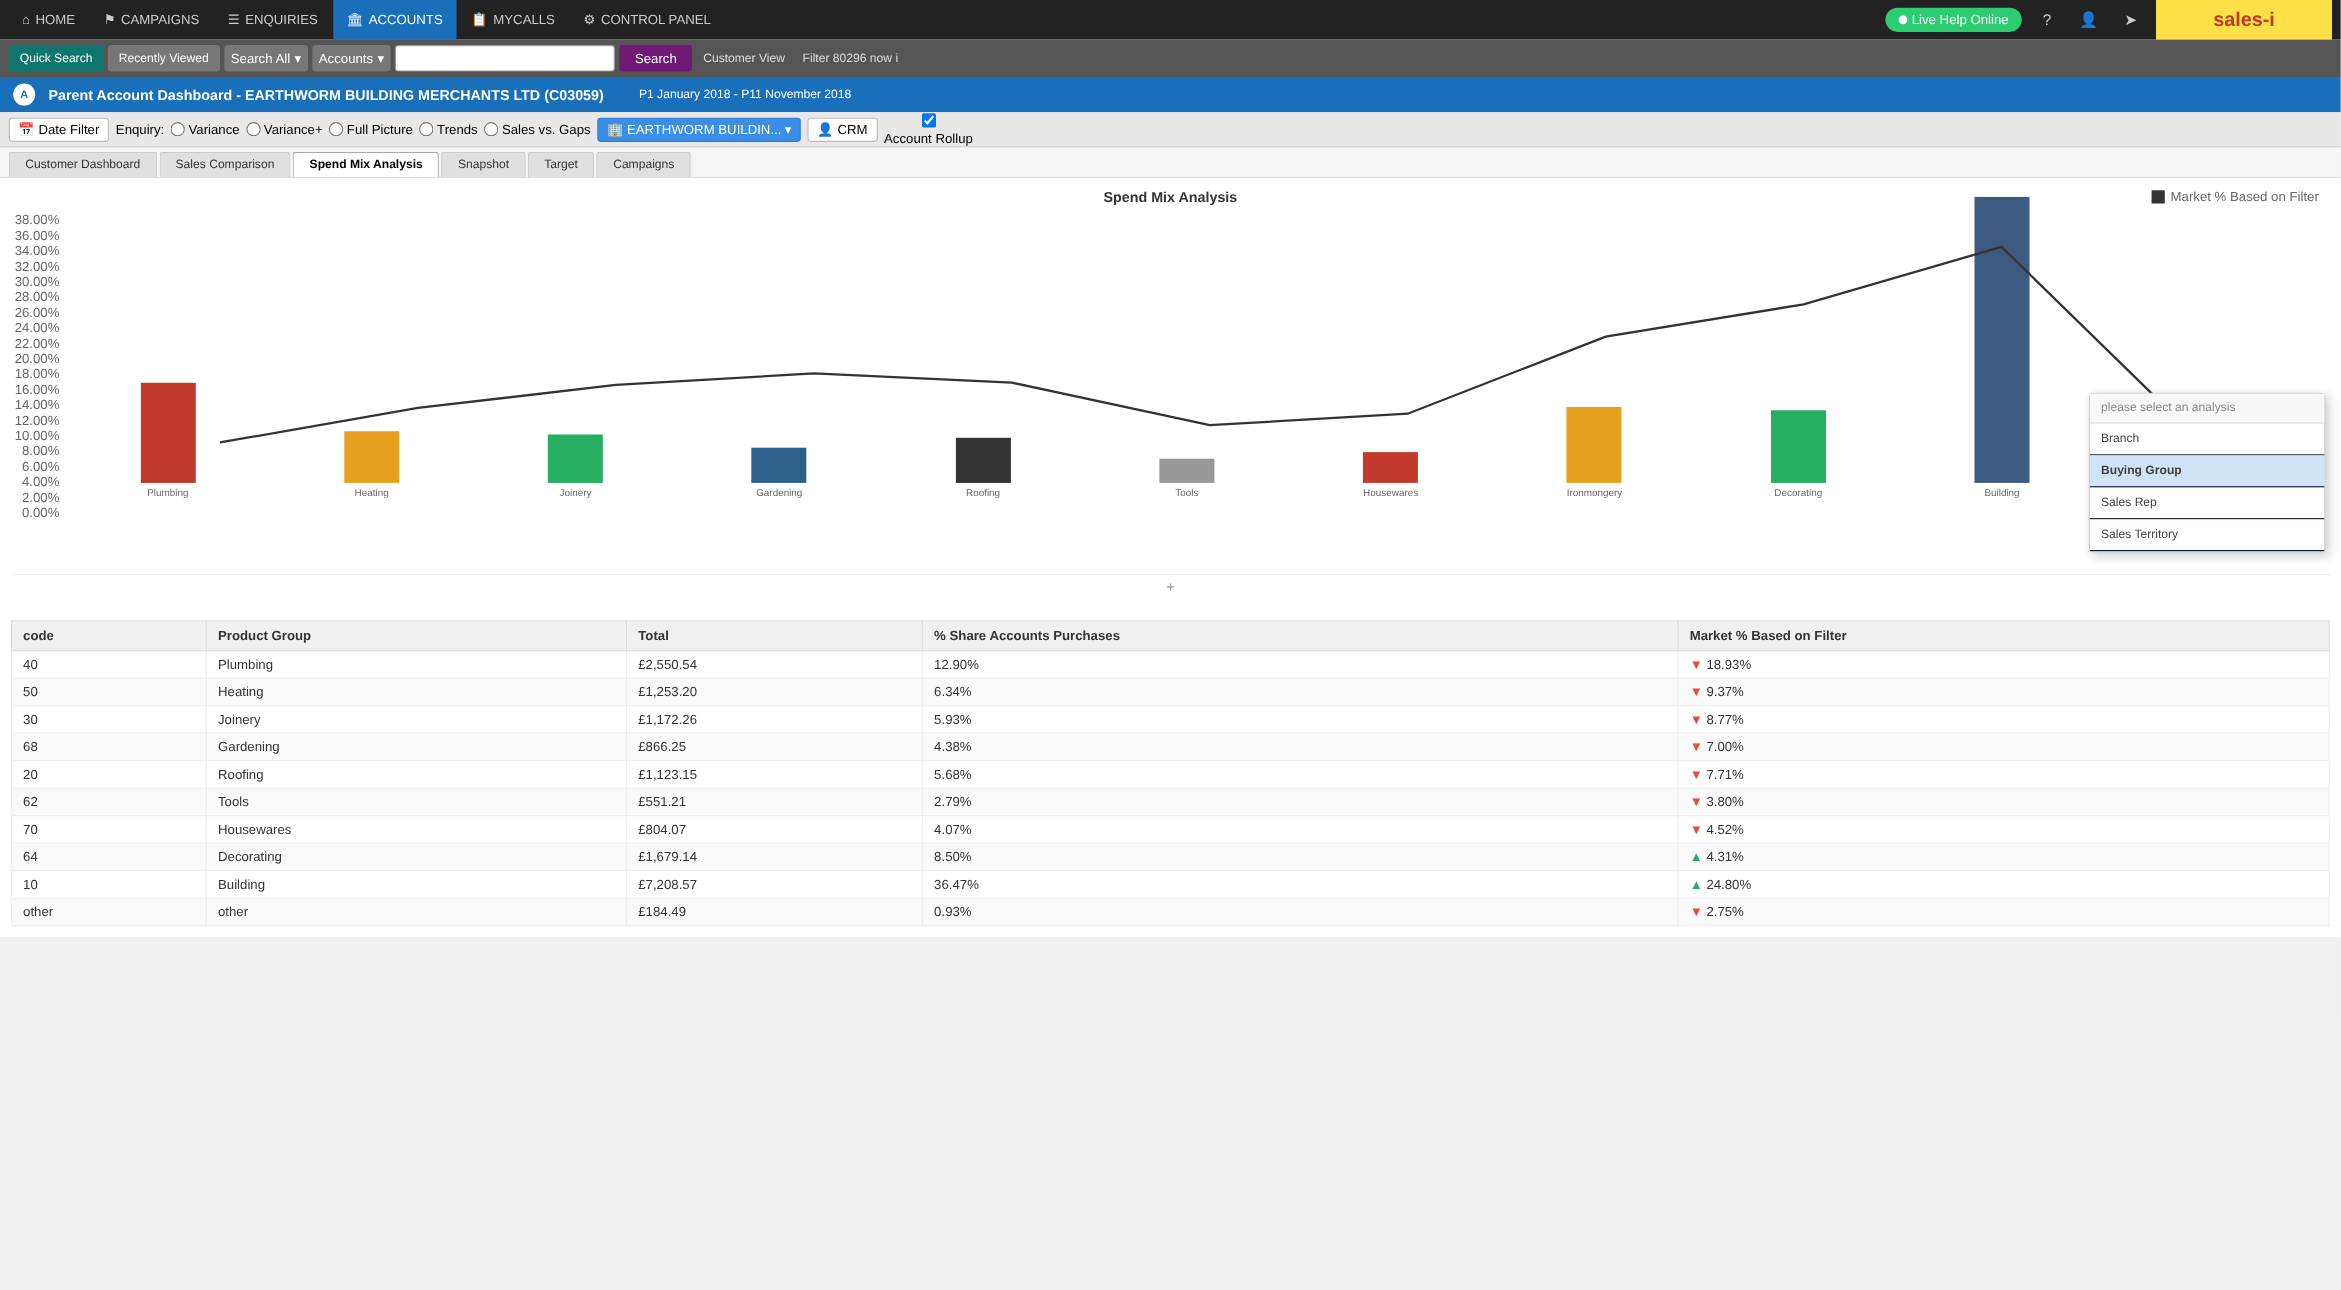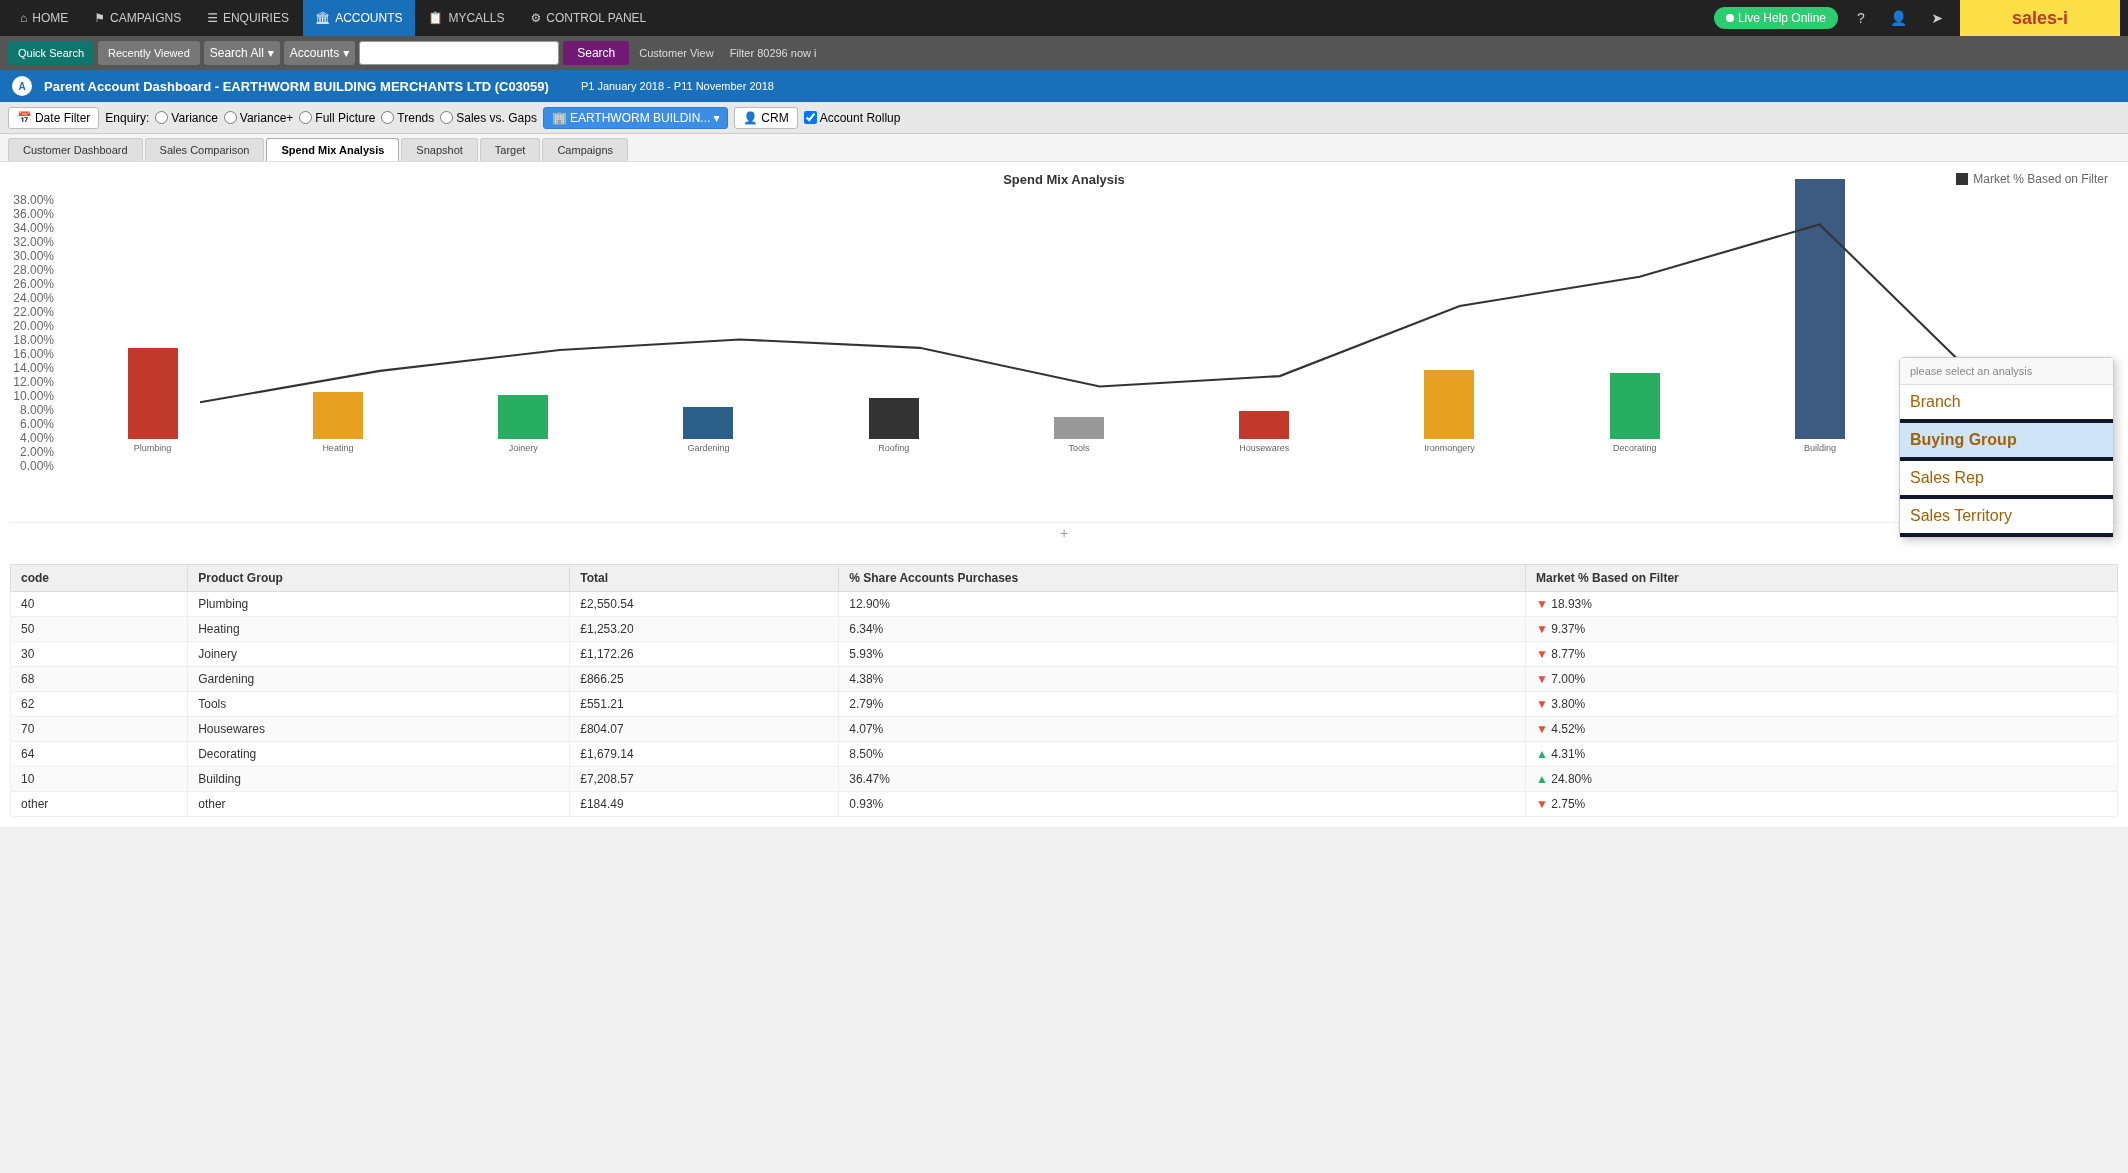--- a/index.html
+++ b/index.html
@@ -209,20 +209,21 @@
       height: 22px;
       display: flex;
       align-items: center;
       gap: 3px;
     }
     .checkbox-label {
       display: flex;
       align-items: center;
       gap: 3px;
       font-size: 11px;
+      flex-direction: column;
     }
 
     
     .sub-tabs {
       background: #f5f5f5;
       display: flex;
       align-items: flex-end;
       padding: 4px 8px 0;
       border-bottom: 1px solid #ddd;
       gap: 2px;
@@ -338,24 +339,24 @@
     .chart-svg-overlay {
       position: absolute;
       top: 0;
       left: 50px;
       right: 20px;
       bottom: 20px;
       pointer-events: none;
     }
     .analysis-dropdown-item {
       padding: 8px 10px;
-      font-size: 16px;
-      cursor: pointer;
-      color: #a16207;
-      border-bottom: 4px solid #0f172a;
+      font-size: 11px;
+      cursor: pointer;
+      color: #404040;
+      border-bottom: 1px solid #0f172a;
     }
     .analysis-dropdown-item.highlighted { background: #d0e4f7; font-weight: bold; }
 
     
     .data-table {
       width: 100%;
       border-collapse: collapse;
       font-size: 11px;
       margin-top: 21px;
     }
@@ -636,20 +637,27 @@
           <td><span class="trend-down"> ▼ </span>8.77%</td>
         </tr>
         <tr>
           <td>68</td>
           <td>Gardening</td>
           <td>£866.25</td>
           <td>4.38%</td>
           <td><span class="trend-down"> ▼ </span>7.00%</td>
         </tr>
         <tr>
+          <td>20</td>
+          <td>Roofing</td>
+          <td>£1,123.15</td>
+          <td>5.68%</td>
+          <td><span class="trend-down"> ▼ </span>7.71%</td>
+        </tr>
+        <tr>
           <td>62</td>
           <td>Tools</td>
           <td>£551.21</td>
           <td>2.79%</td>
           <td><span class="trend-down"> ▼ </span>3.80%</td>
         </tr>
         <tr>
           <td>70</td>
           <td>Housewares</td>
           <td>£804.07</td>

